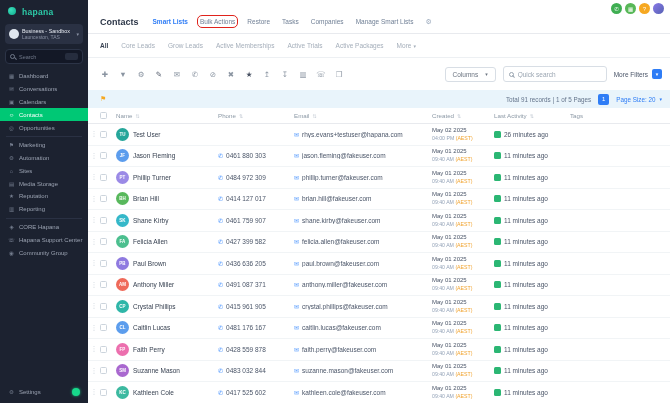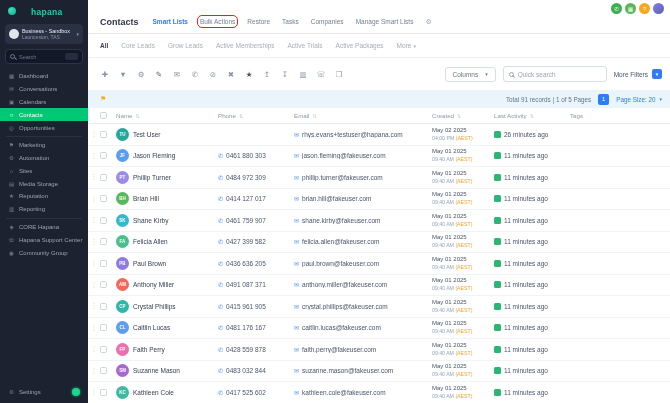--- a/index.html
+++ b/index.html
@@ -2,21 +2,21 @@
 <html><head>
 <meta charset="utf-8">
 <style>
   * { margin:0; padding:0; box-sizing:border-box; }
   html,body { width:670px; height:403px; overflow:hidden; }
   body { font-family:"Liberation Sans", sans-serif; background:#fff; font-size:6.5px; color:#4a5568; }
   .app { display:flex; width:670px; height:403px; }
 
   
   .sidebar { width:88px; min-width:88px; background:#1c2230; color:#9aa2b1; display:flex; flex-direction:column; }
-  .logo { display:flex; gap:15px; padding:7px 8px 5px; }
+  .logo { display:flex; gap:6px; padding:7px 8px 5px; }
   .logo-mark { width:8px; height:8px; min-width:8px; border-radius:50%;
     background:radial-gradient(circle at 35% 35%, #3be0bb, #0fa98c); }
   .logo-text { color:#2cc9a7; font-size:8.5px; font-weight:bold; letter-spacing:.3px; }
   .biz { margin:2px 5px 5px; background:#2a3143; border-radius:4px; padding:4px; display:flex; align-items:center; gap:3px; }
   .biz-avatar { width:10px; height:10px; min-width:10px; border-radius:50%; background:#dfe6ee; }
   .biz-text { display:flex; flex-direction:column; overflow:hidden; }
   .biz-name { color:#e7ebf2; font-size:5.4px; white-space:nowrap; }
   .biz-loc { color:#8b93a5; font-size:5px; white-space:nowrap; }
   .biz-chev { margin-left:auto; color:#8b93a5; font-size:5px; }
   .side-search { margin:0 5px 6px; background:#131826; border:1px solid #2c3447; border-radius:4px;

